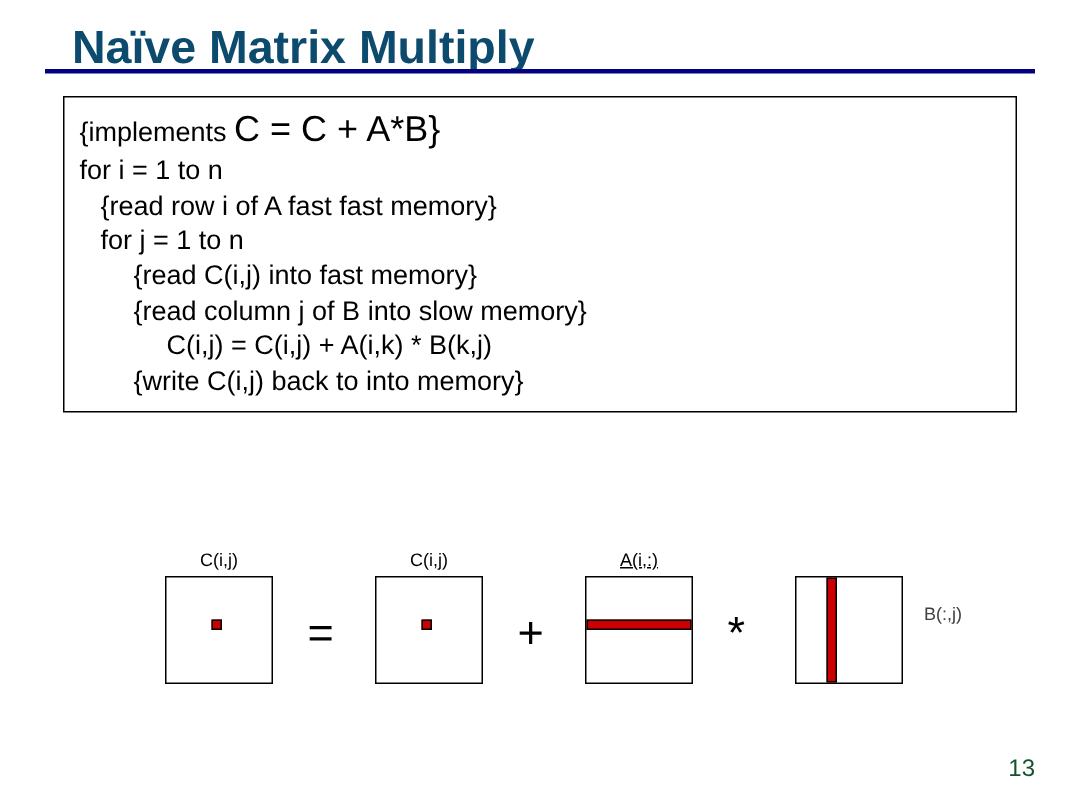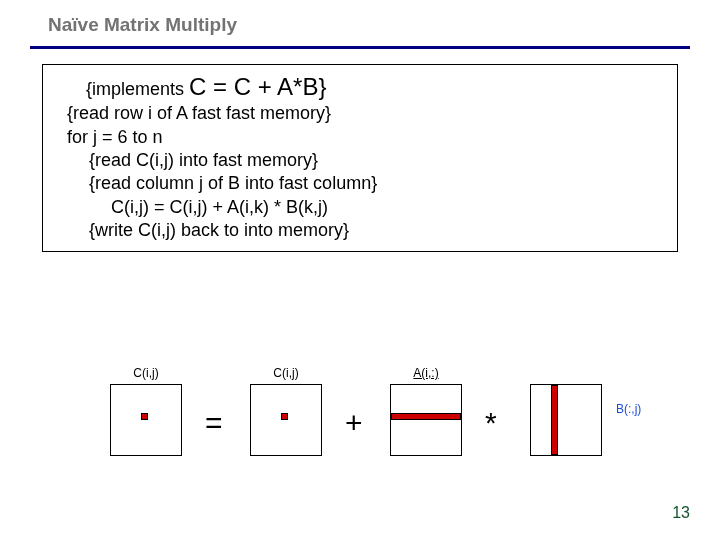--- a/index.html
+++ b/index.html
@@ -8,44 +8,44 @@
     width: 720px;
     height: 540px;
     background: #ffffff;
     font-family: Arial, Helvetica, sans-serif;
     position: relative;
   }
   .title {
     position: absolute;
     left: 48px;
     top: 14px;
-    font-size: 19px;
+    font-size: 31px;
     font-weight: bold;
-    color: #737373;
+    color: #0c4a6e;
   }
   .title-rule {
     position: absolute;
     left: 30px;
     right: 30px;
     top: 46px;
     border-top: 3px solid #000080;
   }
   .codebox {
     position: absolute;
     left: 42px;
     top: 64px;
     width: 636px;
     border: 1px solid #000;
     padding: 6px 10px 8px 10px;
     font-size: 18px;
     color: #000;
     line-height: 1.3;
   }
   .implements-line { }
-  .implements-pre { font-weight: normal; margin-left: 33px; }
+  .implements-pre { font-weight: normal; }
   .implements-expr { font-size: 24px; }
   .in1 { padding-left: 14px; }
   .in2 { padding-left: 36px; }
   .in3 { padding-left: 58px; }
   .diagram {
     position: absolute;
     left: 40px;
     top: 370px;
     width: 640px;
     height: 100px;
@@ -90,45 +90,46 @@
     position: absolute;
     width: 7px;
     top: 0;
     bottom: 0;
     background: #cc0000;
     border: 1px solid #000;
   }
   .b-label {
     position: absolute;
     font-size: 12px;
-    color: #1d4ed8;
+    color: #404040;
     top: 32px;
   }
   .pagenum {
     position: absolute;
     right: 30px;
     bottom: 18px;
     font-size: 16px;
     color: #14532d;
   }
 </style>
 </head>
 <body>
 
 <div class="title">Naïve Matrix Multiply</div>
 <div class="title-rule"></div>
 
 <div class="codebox">
   <div class="implements-line">
     <span class="implements-pre">{implements </span><span class="implements-expr">C = C + A*B}</span>
   </div>
+  <div>for i = 1 to n</div>
   <div class="in1">{read row i of A fast fast memory}</div>
-  <div class="in1">for j = 6 to n</div>
+  <div class="in1">for j = 1 to n</div>
   <div class="in2">{read C(i,j) into fast memory}</div>
-  <div class="in2">{read column j of B into fast column}</div>
+  <div class="in2">{read column j of B into slow memory}</div>
   <div class="in3">C(i,j) = C(i,j) + A(i,k) * B(k,j)</div>
   <div class="in2">{write C(i,j) back to into memory}</div>
 </div>
 
 <div class="diagram">
 
   <div class="matlabel" style="left:70px;">C(i,j)</div>
   <div class="matrix" style="left:70px;">
     <div class="dot-red" style="top:28px; left:30px;"></div>
   </div>

